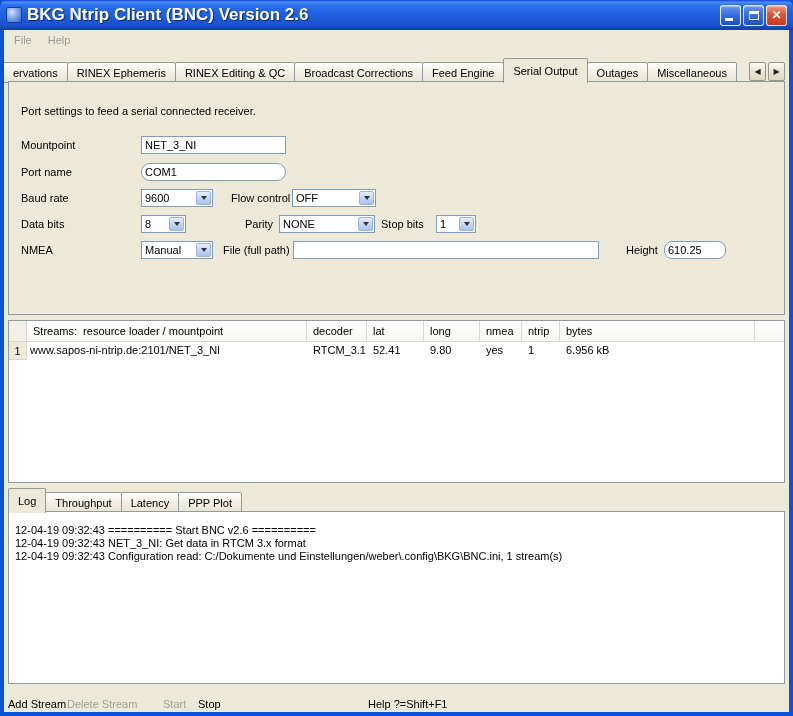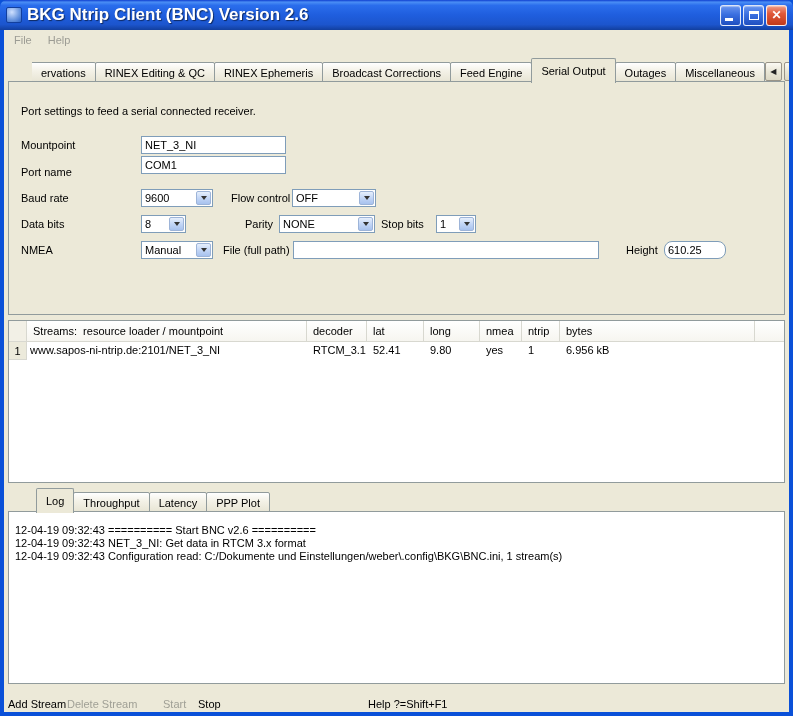--- a/index.html
+++ b/index.html
@@ -46,21 +46,21 @@
   .menubar { position:absolute; top:1px; left:2px; height:20px; display:flex; }
   .menu-item { padding:3px 8px; color:#9c9c94; cursor:default; }
 
   
   .tabbar { position:absolute; top:27px; left:0; right:4px; height:25px; display:flex; align-items:flex-end; }
   .tab {
     height:21px; padding:0 9px; display:flex; align-items:center;
     border:1px solid #919B9C; border-radius:2px 2px 0 0;
     background:linear-gradient(180deg,#ffffff,#f4f2e8 40%,#e7e4d3);
     margin-bottom:-1px; border-bottom:1px solid #919B9C;
-    white-space:nowrap; cursor:pointer;margin-left:28px;
+    white-space:nowrap; cursor:pointer;
   }
   .tab + .tab { margin-left:-1px; }
   .tab.first { border-left:none; border-top-left-radius:0; }
   .tab.active {
     height:25px; background:#ECE9D8; border-bottom:none; z-index:3; position:relative;
   }
   .tabscrolls { margin-left:auto; display:flex; gap:2px; margin-bottom:1px; }
   .scrollbtn {
     width:17px; height:19px; border:1px solid #999488; border-radius:2px;
     background:linear-gradient(180deg,#fbfaf4,#e9e6d6 50%,#dcd8c4);
@@ -156,41 +156,41 @@
 
   <div class="client">
 
     <div class="menubar">
       <div class="menu-item">File</div>
       <div class="menu-item">Help</div>
     </div>
 
     <div class="tabbar">
       <div class="tab first">ervations</div>
+      <div class="tab">RINEX Ephemeris</div>
       <div class="tab">RINEX Editing &amp; QC</div>
-      <div class="tab">RINEX Ephemeris</div>
       <div class="tab">Broadcast Corrections</div>
       <div class="tab">Feed Engine</div>
       <div class="tab active">Serial Output</div>
       <div class="tab">Outages</div>
       <div class="tab">Miscellaneous</div>
       <div class="tabscrolls">
         <div class="scrollbtn">◀</div>
         <div class="scrollbtn">▶</div>
       </div>
     </div>
 
     <div class="pane">
       <div class="flabel" style="left:12px; top:20px;">Port settings to feed a serial connected receiver.</div>
 
       <div class="flabel" style="left:12px; top:54px;">Mountpoint</div>
       <input class="tinput" style="left: 132px; top: 54px; width: 145px;" value="NET_3_NI">
 
       <div class="flabel" style="left:12px; top:81px;">Port name</div>
-      <input class="tinput" style="left: 132px; top: 74px; width: 145px;" value="COM1">
+      <input class="tinput" style="left: 132px; top: 81px; width: 145px; border-radius: 9px;" value="COM1">
 
       <div class="flabel" style="left:12px; top:107px;">Baud rate</div>
       <div class="combo" style="left:132px; top:107px; width:72px;">
         <span class="combo-text">9600</span>
         <span class="combo-btn">
             <span class="tri-down"></span>
           </span>
       </div>
       <div class="flabel" style="left:222px; top:107px;">Flow control</div>
       <div class="combo" style="left:283px; top:107px; width:84px;gap:20px;">

